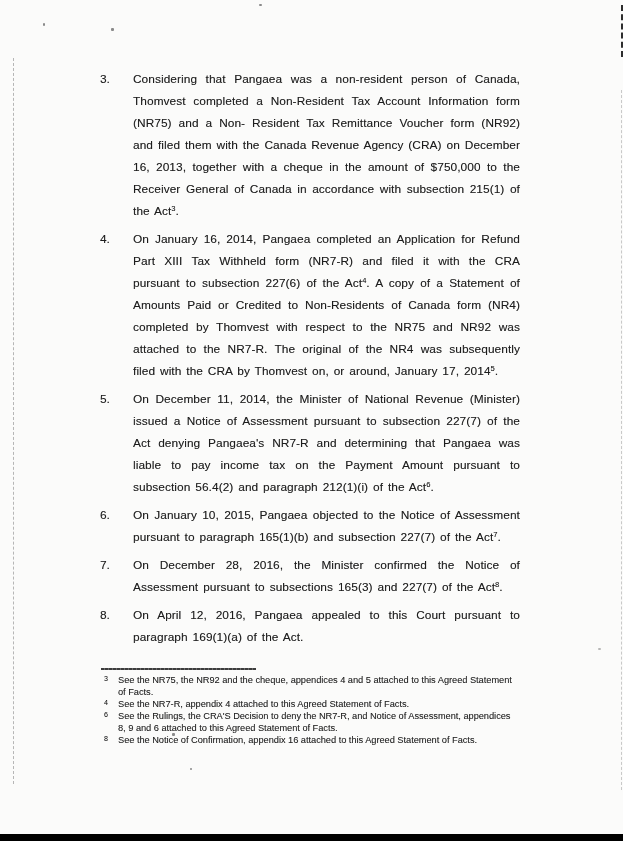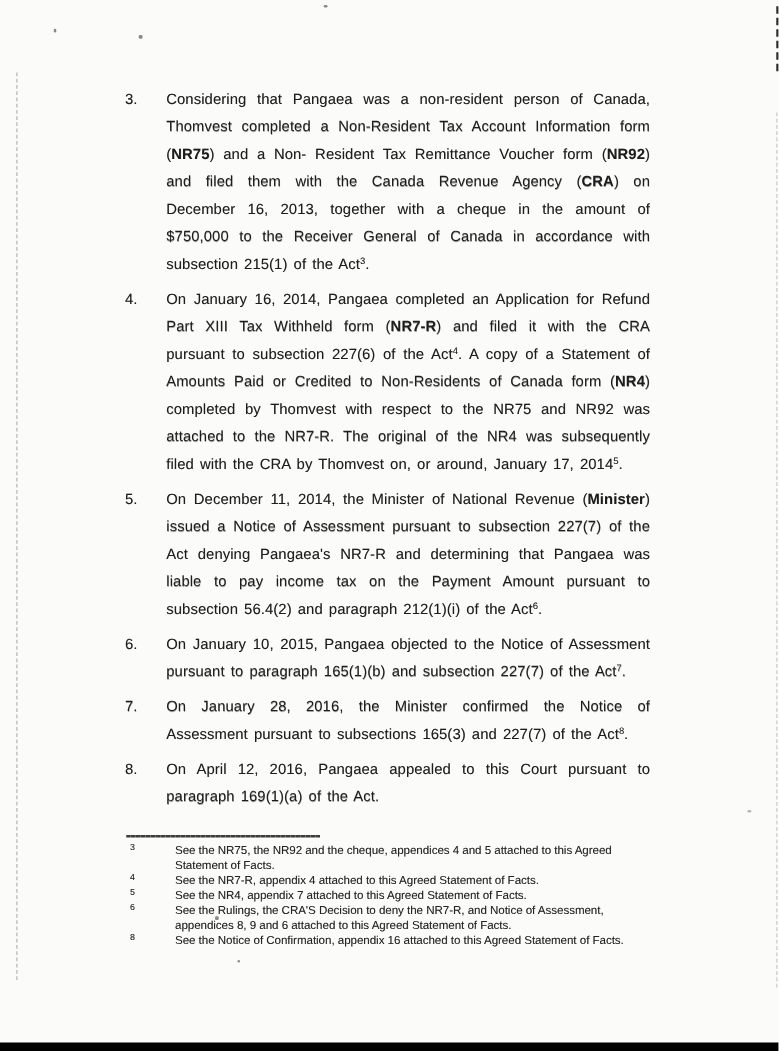--- a/index.html
+++ b/index.html
@@ -38,21 +38,21 @@
     width: 387px;
     font-size: 11.8px;
     line-height: 22px;
     letter-spacing: 0.1px;
     word-spacing: 1.5px;
     text-align: justify;
     text-align-last: left;
     hyphens: none;
     text-shadow: 0.2px 0.2px 0.3px rgba(0,0,0,0.35);
   }
-  .para-text .bold { font-weight: bold; }
+  .para-text .bold { font-weight: normal; }
   sup.fn-ref {
     font-size: 7.5px;
     line-height: 0;
     vertical-align: baseline;
     position: relative;
     top: -4.5px;
     letter-spacing: 0;
   }
   .footnote-separator {
     margin-top: 20px;
@@ -71,21 +71,20 @@
     line-height: 12px;
     position: relative;
     top: -1px;
     text-shadow: 0.2px 0.2px 0.2px rgba(0,0,0,0.3);
   }
   .fn-text {
     width: 455px;
     font-size: 9.2px;
     line-height: 12px;
     text-shadow: 0.2px 0.2px 0.2px rgba(0,0,0,0.3);
-    margin-left: 22px;
   }
   
   .artifact { position: absolute; }
   .left-edge-line {
     left: 13px; top: 58px; height: 726px; width: 0;
     border-left: 1px dashed rgba(125,125,125,0.55);
   }
   .right-edge-line-top {
     right: 0px; top: 5px; height: 52px; width: 0;
     border-left: 2px dashed #2e2e2e;
@@ -137,42 +136,38 @@
         <div class="para-row">
           <div class="para-num">5.</div>
           <div class="para-text"><span>On December 11, 2014, the Minister of National Revenue (</span><span class="bold">Minister</span><span>) issued a Notice of Assessment pursuant to subsection 227(7) of the Act denying Pangaea's NR7-R and determining that Pangaea was liable to pay income tax on the Payment Amount pursuant to subsection 56.4(2) and paragraph 212(1)(i) of the Act</span><sup class="fn-ref">6</sup><span>.</span></div>
         </div>
         <div class="para-row">
           <div class="para-num">6.</div>
           <div class="para-text"><span>On January 10, 2015, Pangaea objected to the Notice of Assessment pursuant to paragraph 165(1)(b) and subsection 227(7) of the Act</span><sup class="fn-ref">7</sup><span>.</span></div>
         </div>
         <div class="para-row">
           <div class="para-num">7.</div>
-          <div class="para-text"><span>On January 28, 2016, the Minister confirmed the Notice of Assessment pursuant to subsections 165(3) and 227(7) of the Act</span><sup class="fn-ref">8</sup><span>.</span></div>
+          <div class="para-text"><span>On December 28, 2016, the Minister confirmed the Notice of Assessment pursuant to subsections 165(3) and 227(7) of the Act</span><sup class="fn-ref">8</sup><span>.</span></div>
         </div>
         <div class="para-row">
           <div class="para-num">8.</div>
           <div class="para-text"><span>On April 12, 2016, Pangaea appealed to this Court pursuant to paragraph 169(1)(a) of the Act.</span></div>
         </div>
       </div>
     <div class="footnote-separator"></div>
     <div class="footnotes">
         <div class="fn-row">
           <span class="fn-marker">3</span>
           <div class="fn-text">See the NR75, the NR92 and the cheque, appendices 4 and 5 attached to this Agreed Statement of Facts.</div>
         </div>
         <div class="fn-row">
           <span class="fn-marker">4</span>
           <div class="fn-text">See the NR7-R, appendix 4 attached to this Agreed Statement of Facts.</div>
         </div>
         <div class="fn-row">
-          <span class="fn-marker">5</span>
-          <div class="fn-text">See the NR4, appendix 7 attached to this Agreed Statement of Facts.</div>
-        </div>
-        <div class="fn-row">
           <span class="fn-marker">6</span>
           <div class="fn-text">See the Rulings, the CRA'S Decision to deny the NR7-R, and Notice of Assessment, appendices 8, 9 and 6 attached to this Agreed Statement of Facts.</div>
         </div>
         <div class="fn-row">
           <span class="fn-marker">8</span>
           <div class="fn-text">See the Notice of Confirmation, appendix 16 attached to this Agreed Statement of Facts.</div>
         </div>
       </div>
   </main>
 

